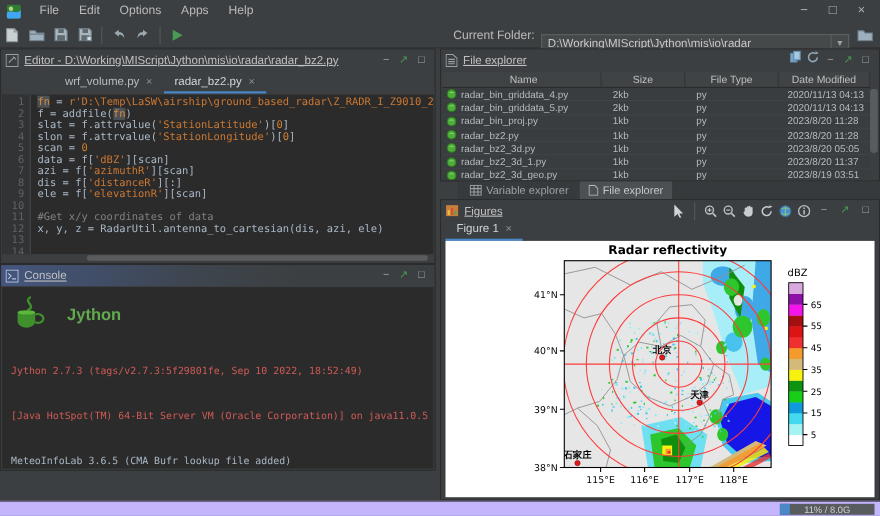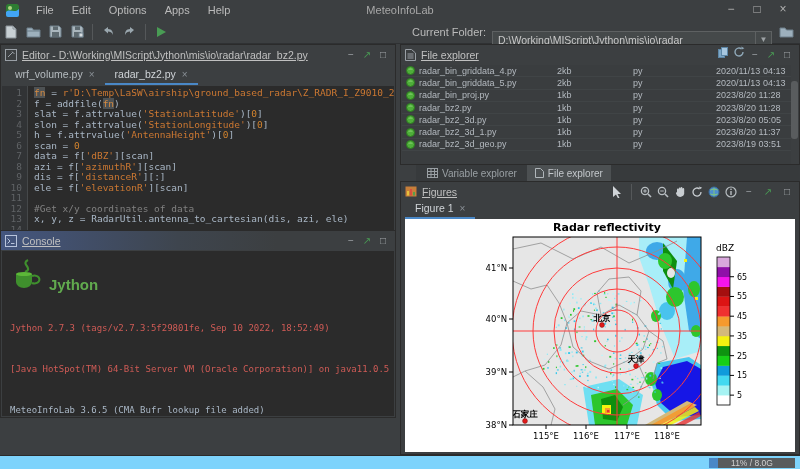--- a/index.html
+++ b/index.html
@@ -33,41 +33,41 @@
   .panel { position:absolute; background:#3c3f41; border:1px solid #2b2b2b; overflow:hidden; }
   .panel-header { height:19px; display:flex; align-items:center; padding:0 4px; background:#3c3f41; }
   .panel-header.active { background:linear-gradient(to right, #44567f 0%, #3e454e 45%, #3c3f41 70%); }
   .ph-title { margin-left:5px; font-size:10.5px; color:#c0c0c0; white-space:nowrap; overflow:hidden;text-decoration:underline; }
   .ph-controls { margin-left:auto; display:flex; align-items:center; }
   .ph-btn { width:16px; text-align:center; color:#9fa4a8; font-size:10px; line-height:16px; }
   .ph-btn.float { color:#499c54; }
 
   
   #editor-panel { left:0; top:44px; width:396px; height:196px; }
-  .tab-row { height:21px; display:flex; align-items:flex-end; background:#3c3f41; padding-left:4px; }
+  .tab-row { height:21px; display:flex; align-items:flex-end; background:#3c3f41; padding-left:4px;margin-left:44px; }
   .tab { display:flex; align-items:center; gap:6px; padding:0 10px; height:20px;
     font-size:10.5px; color:#b6bcc0; border-bottom:2px solid transparent; }
   .tab.active { border-bottom:2px solid #4a88c7; color:#d0d4d8; }
   .tab-close { color:#8a9096; font-size:10px; }
   .editor-body { position:absolute; left:1px; right:1px; top:41px; bottom:8px;
     display:flex; background:#2b2b2b; overflow:hidden;
     font-family:"DejaVu Sans Mono", monospace; font-size:9.5px; }
   .gutter { width:26px; background:#313335; border-right:1px solid #45484a; color:#606366;
     text-align:right; padding:2px 5px 0 0; }
   .gutter div, .code-line { height:10.5px; line-height:10.5px; white-space:pre; }
   .code-area { flex:1; padding:2px 0 0 6px; overflow:hidden; }
   .tk-d { color:#a9b7c6; } .tk-s { color:#cc7832; } .tk-c { color:#808080; }
   .tk-num { color:#d0822e; } .tk-hl { color:#d78b40; background:#4e5254; }
   .h-scroll { position:absolute; left:78px; right:6px; bottom:2px; height:5px; background:#595c5e; border-radius:3px; }
 
   
-  #console-panel { left:0; top:230px; width:396px; height:188px; }
+  #console-panel { left:0; top:240px; width:396px; height:188px; }
   .console-body { position:absolute; left:1px; right:1px; top:20px; bottom:1px; background:#2b2b2b;
     padding:6px 0 0 8px; font-family:"DejaVu Sans Mono", monospace; font-size:9px; overflow:hidden; }
-  .jy-logo { display:flex; align-items:flex-end; gap:7px; margin:2px 0 10px 2px; }
+  .jy-logo { display:flex; align-items:center; gap:19px; margin:2px 0 10px 2px; }
   .jy-text { color:#61aa4e; font-size:15px; font-weight:bold; font-family:"Liberation Sans",sans-serif; }
   .console-line { height:12px; line-height:12px; white-space:pre;margin-top:29px; }
   .cl-red { color:#cf5b56; } .cl-gray { color:#a9b7c6; }
   .cl-prompt { color:#cf5b56; font-weight:bold; }
 
   
   #fileexp-panel { left:400px; top:44px; width:400px; height:121px; }
   .fx-table { position:absolute; left:1px; right:8px; top:20px; bottom:0; background:#3a3d3f; overflow:hidden; }
   .fx-head { display:flex; height:15px; background:#3f4345; border-bottom:1px solid #2b2b2b; }
   .fx-head > div { font-size:9.5px; color:#c0c0c0; text-align:center; line-height:15px;
@@ -90,21 +90,21 @@
   
   #figures-panel { left:400px; top:181px; width:400px; height:274px; }
   .fig-tools { margin-left:auto; display:flex; align-items:center; gap:3px; }
   .fig-tools .ti { width:14px; height:14px; display:flex; align-items:center; justify-content:center; }
   .fig-tab-row { height:18px; display:flex; align-items:flex-end; background:#3c3f41; padding-left:4px; }
   .figure-area { position:absolute; left:4px; right:4px; top:37px; bottom:2px; background:#ffffff; overflow:hidden; }
   .fig-svg text { font-family:"DejaVu Sans", sans-serif; }
 
   
   .status-bar { position:absolute; left:0; top:455px; width:800px; height:14px;
-    background:#7dd3fc; border-top:1px solid #2b2b2b; }
+    background:#c4b5fd; border-top:1px solid #2b2b2b; }
   .progress { position:absolute; right:5px; top:2px; width:86px; height:10px; background:#595c5e; }
   .progress-fill { position:absolute; left:0; top:0; height:100%; background:#4a88c7; }
   .progress-text { position:absolute; left:0; right:0; text-align:center; font-size:8.5px;
     line-height:10px; color:#d0d0d0; }
 </style>
 </head>
 <body>
 
 <div class="window">
 
@@ -114,21 +114,20 @@
       <path d="M0 8 C4 4 8 10 13 5 L13 13 L0 13 Z" fill="#42a5f5"></path>
       <circle cx="4" cy="4" r="2" fill="#aed581"></circle>
     </svg>
     <div id="menus" style="display: flex;">
         <div class="menu-item">File</div>
         <div class="menu-item">Edit</div>
         <div class="menu-item">Options</div>
         <div class="menu-item">Apps</div>
         <div class="menu-item">Help</div>
       </div>
-    <div class="win-title">MeteoInfoLab</div>
     <div class="win-controls">
       <div class="win-btn">−</div>
       <div class="win-btn">□</div>
       <div class="win-btn">×</div>
     </div>
   </div>
 
   <div class="toolbar">
     <span class="tb-icon">
       <svg width="12" height="14" viewBox="0 0 12 14">
@@ -224,21 +223,20 @@
           <div>11</div>
           <div>12</div>
           <div>13</div>
           <div>14</div>
         </div>
       <div class="code-area" id="code-lines">
           <div class="code-line"><span class="tk-hl">fn</span><span class="tk-d"> = </span><span class="tk-s">r'D:\Temp\LaSW\airship\ground_based_radar\Z_RADR_I_Z9010_202008240000</span></div>
           <div class="code-line"><span class="tk-d">f = addfile(</span><span class="tk-hl">fn</span><span class="tk-d">)</span></div>
           <div class="code-line"><span class="tk-d">slat = f.attrvalue(</span><span class="tk-s">'StationLatitude'</span><span class="tk-d">)[</span><span class="tk-num">0</span><span class="tk-d">]</span></div>
           <div class="code-line"><span class="tk-d">slon = f.attrvalue(</span><span class="tk-s">'StationLongitude'</span><span class="tk-d">)[</span><span class="tk-num">0</span><span class="tk-d">]</span></div>
-          <div class="code-line"><span class="tk-d">h = f.attrvalue(</span><span class="tk-s">'AntennaHeight'</span><span class="tk-d">)[</span><span class="tk-num">0</span><span class="tk-d">]</span></div>
           <div class="code-line"><span class="tk-d">scan = </span><span class="tk-num">0</span></div>
           <div class="code-line"><span class="tk-d">data = f[</span><span class="tk-s">'dBZ'</span><span class="tk-d">][scan]</span></div>
           <div class="code-line"><span class="tk-d">azi = f[</span><span class="tk-s">'azimuthR'</span><span class="tk-d">][scan]</span></div>
           <div class="code-line"><span class="tk-d">dis = f[</span><span class="tk-s">'distanceR'</span><span class="tk-d">][:]</span></div>
           <div class="code-line"><span class="tk-d">ele = f[</span><span class="tk-s">'elevationR'</span><span class="tk-d">][scan]</span></div>
           <div class="code-line"></div>
           <div class="code-line"><span class="tk-c">#Get x/y coordinates of data</span></div>
           <div class="code-line"><span class="tk-d">x, y, z = RadarUtil.antenna_to_cartesian(dis, azi, ele)</span></div>
           <div class="code-line"></div>
         </div>
@@ -299,20 +297,26 @@
               <path d="M10 6 A4 4 0 1 1 8.5 2.9" fill="none" stroke="#8fa8b8" stroke-width="1.4"></path>
               <path d="M8.2 0.5 L8.8 3.4 L11.4 2.2 Z" fill="#8fa8b8"></path>
             </svg>
         </span>
         <span class="ph-btn">−</span>
         <span class="ph-btn float">↗</span>
         <span class="ph-btn">□</span>
       </span>
     </div>
     <div class="fx-table">
+      <div class="fx-head">
+        <div class="c-name" style="justify-content:center">Name</div>
+        <div class="c-size" style="text-align:center;padding-left:0">Size</div>
+        <div class="c-type" style="text-align:center;padding-left:0">File Type</div>
+        <div class="c-date" style="text-align:center;padding-left:0">Date Modified</div>
+      </div>
       <div id="fx-rows">
           <div class="fx-row">
             <div class="c-name">
               <svg width="9" height="9" viewBox="0 0 9 9">
                 <circle cx="4.5" cy="4.5" r="4" fill="#4fae3a" stroke="#2d7a20"></circle>
                 <path d="M2 3.5 a3 2 0 0 1 5 0" fill="#8fd87a"></path>
               </svg>
               <span>radar_bin_griddata_4.py</span>
             </div>
             <div class="c-size">2kb</div>

